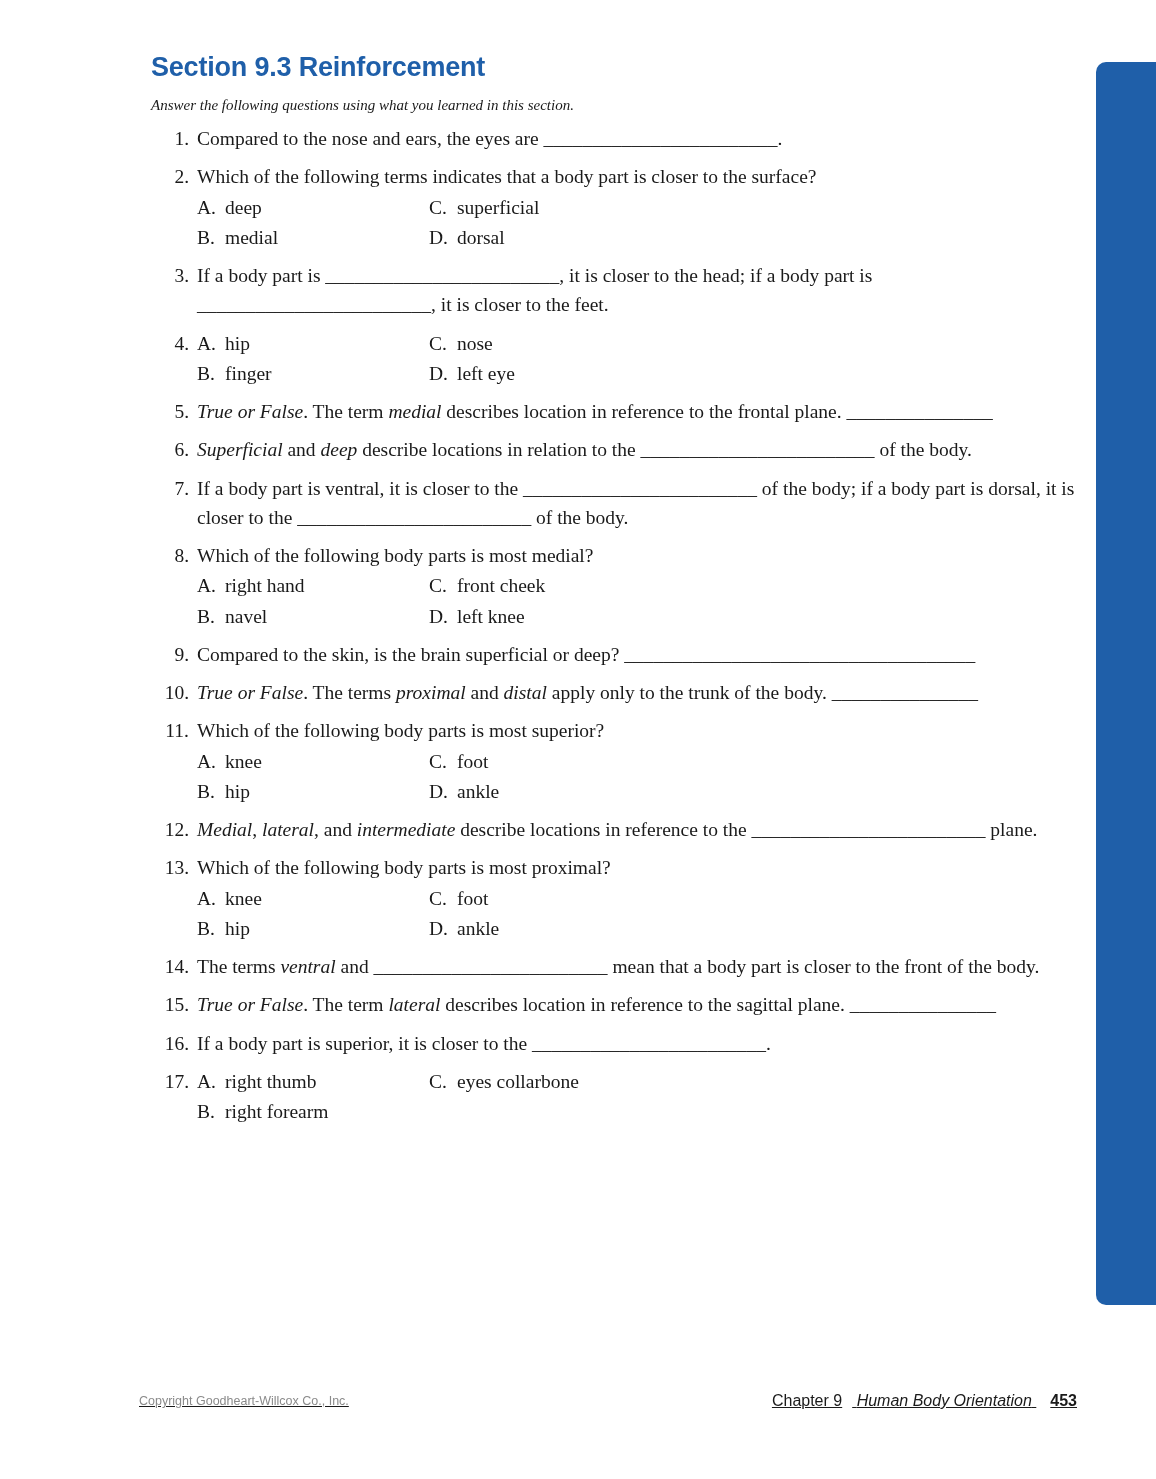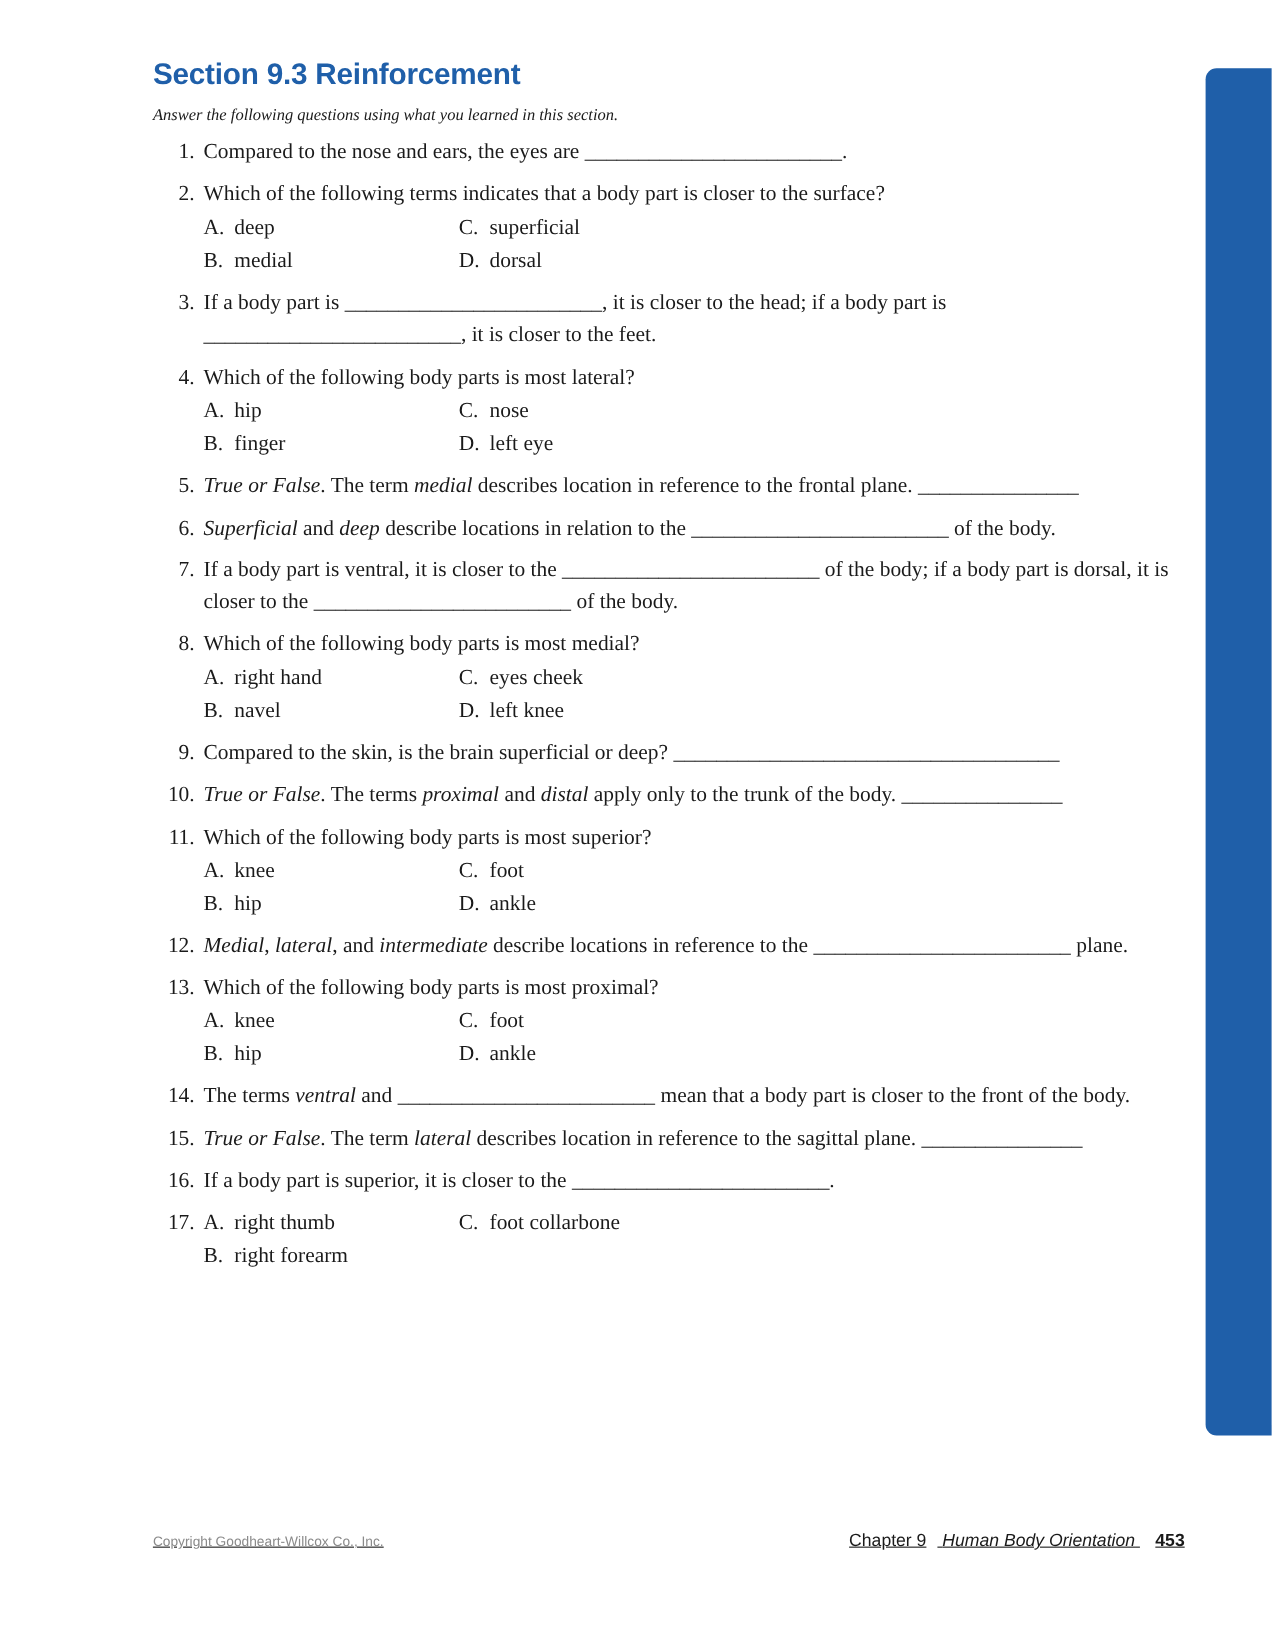--- a/index.html
+++ b/index.html
@@ -26,21 +26,21 @@
     right: 0;
     top: 62px;
     width: 60px;
     height: 1243px;
     background: #1f5fa9;
     border-top-left-radius: 10px;
     border-bottom-left-radius: 10px;
   }
   .content {
     position: absolute;
-    left: 139px;
+    left: 151px;
     top: 52px;
     width: 938px;
   }
   h1.title {
     font-family: "Liberation Sans", sans-serif;
     font-size: 27px;
     font-weight: bold;
     color: #1f5fa9;
     margin: 0 0 14px 0;
     letter-spacing: -0.2px;
@@ -161,21 +161,20 @@
         </span>
       </li>
 
       <li>
         <span class="qnum">3.</span>
         <span class="qtext">If a body part is ________________________, it is closer to the head; if a body part is ________________________, it is closer to the feet.</span>
       </li>
 
       <li>
         <span class="qnum">4.</span>
-        <span class="qtext">Which of the following body parts is most lateral?</span>
         <span class="choices">
           <span class="choice-row">
             <span class="choice col1">
               <span class="letter">A.</span>
               <span>hip</span>
             </span>
             <span class="choice">
               <span class="letter">C.</span>
               <span>nose</span>
             </span>
@@ -212,21 +211,21 @@
         <span class="qnum">8.</span>
         <span class="qtext">Which of the following body parts is most medial?</span>
         <span class="choices">
           <span class="choice-row">
             <span class="choice col1">
               <span class="letter">A.</span>
               <span>right hand</span>
             </span>
             <span class="choice">
               <span class="letter">C.</span>
-              <span>eyes cheek</span>
+              <span>front cheek</span>
             </span>
           </span>
           <span class="choice-row">
             <span class="choice col1">
               <span class="letter">B.</span>
               <span>navel</span>
             </span>
             <span class="choice">
               <span class="letter">D.</span>
               <span>left knee</span>
@@ -322,21 +321,21 @@
       <li>
         <span class="qnum">17.</span>
         <span class="choices">
           <span class="choice-row">
             <span class="choice col1">
               <span class="letter">A.</span>
               <span>right thumb</span>
             </span>
             <span class="choice">
               <span class="letter">C.</span>
-              <span>foot collarbone</span>
+              <span>eyes collarbone</span>
             </span>
           </span>
           <span class="choice-row">
             <span class="choice col1">
               <span class="letter">B.</span>
               <span>right forearm</span>
             </span>
           </span>
         </span>
       </li>

